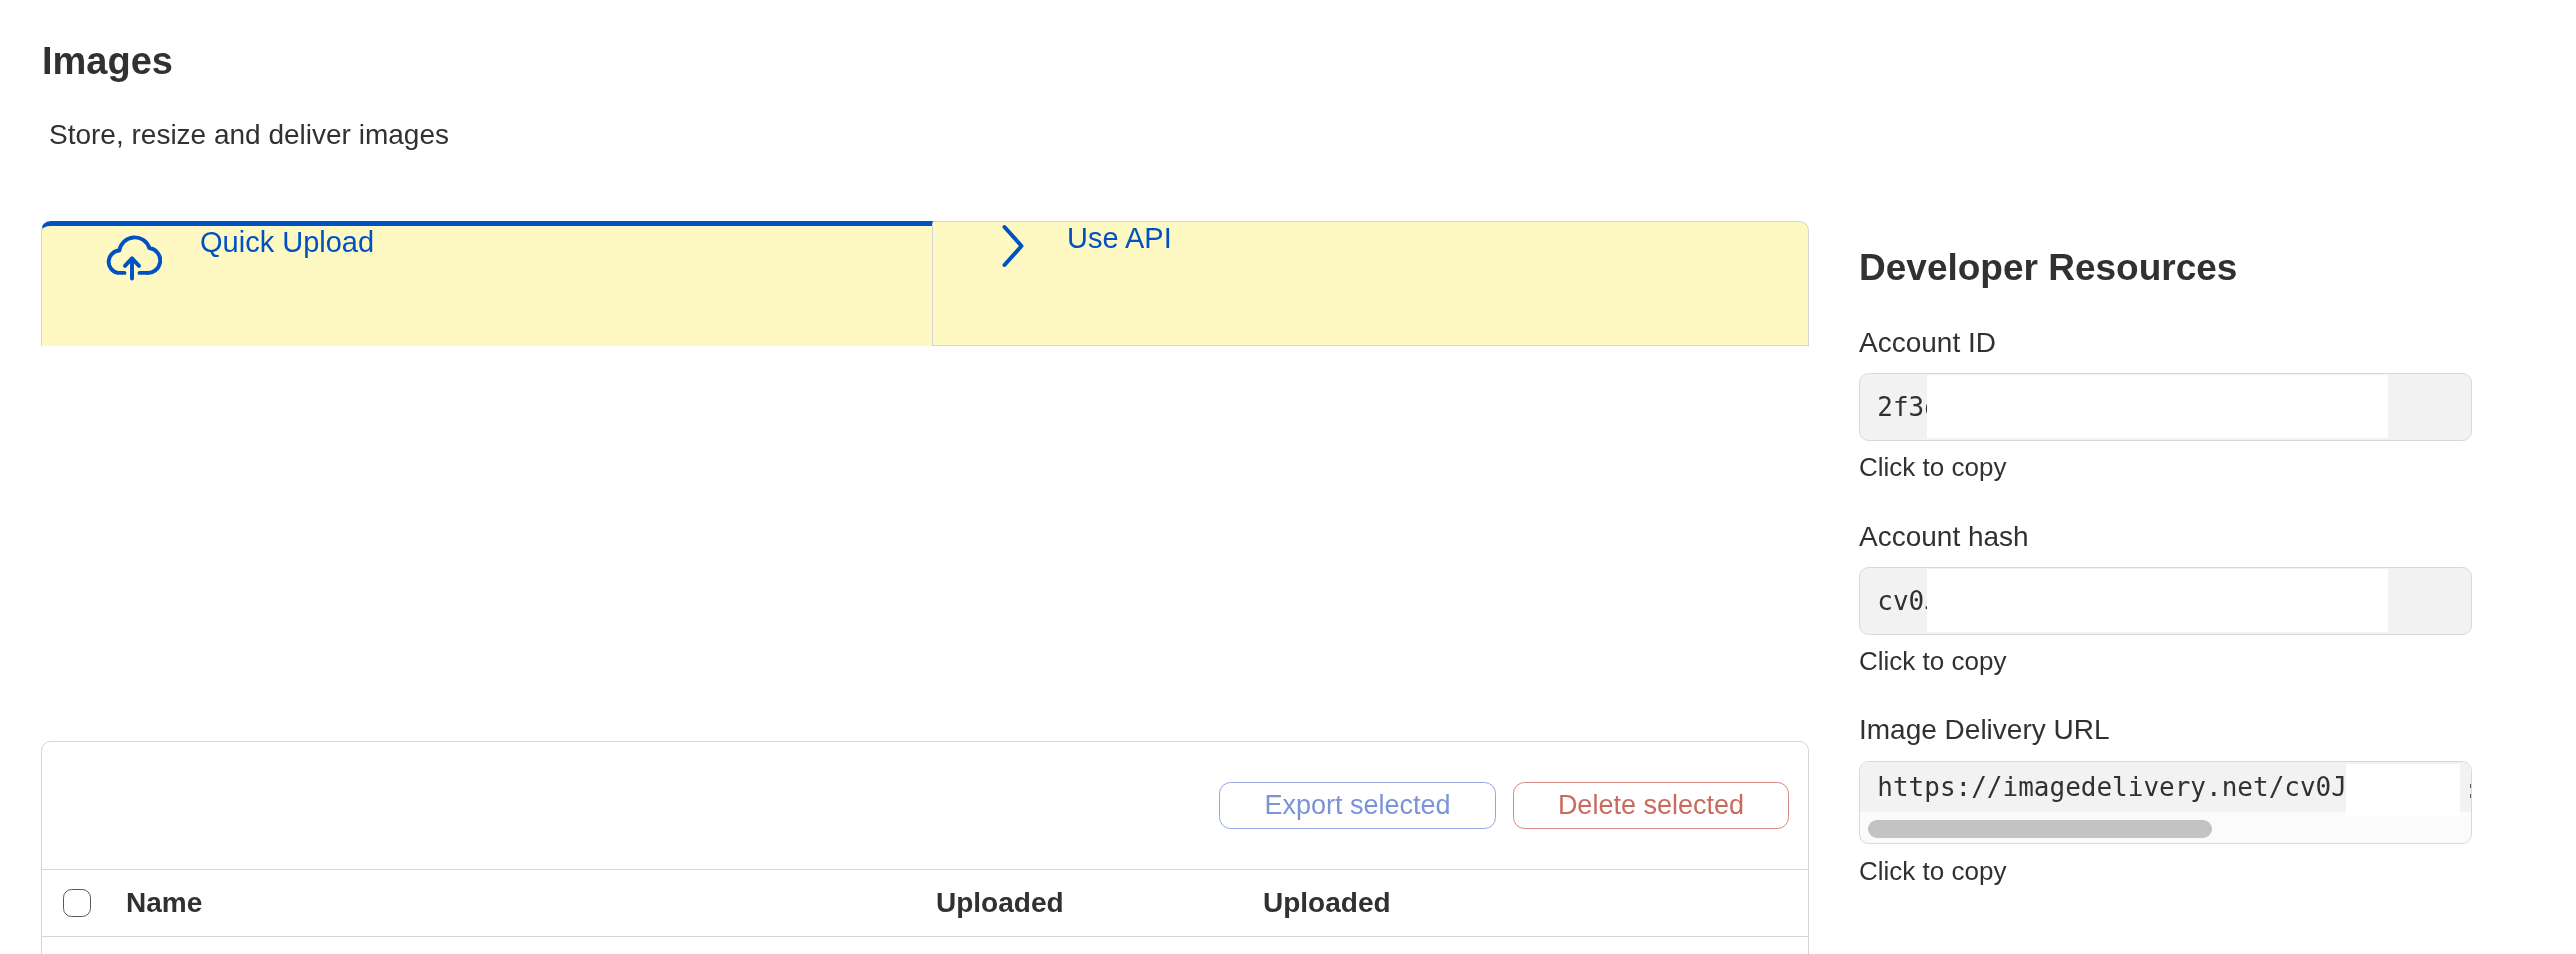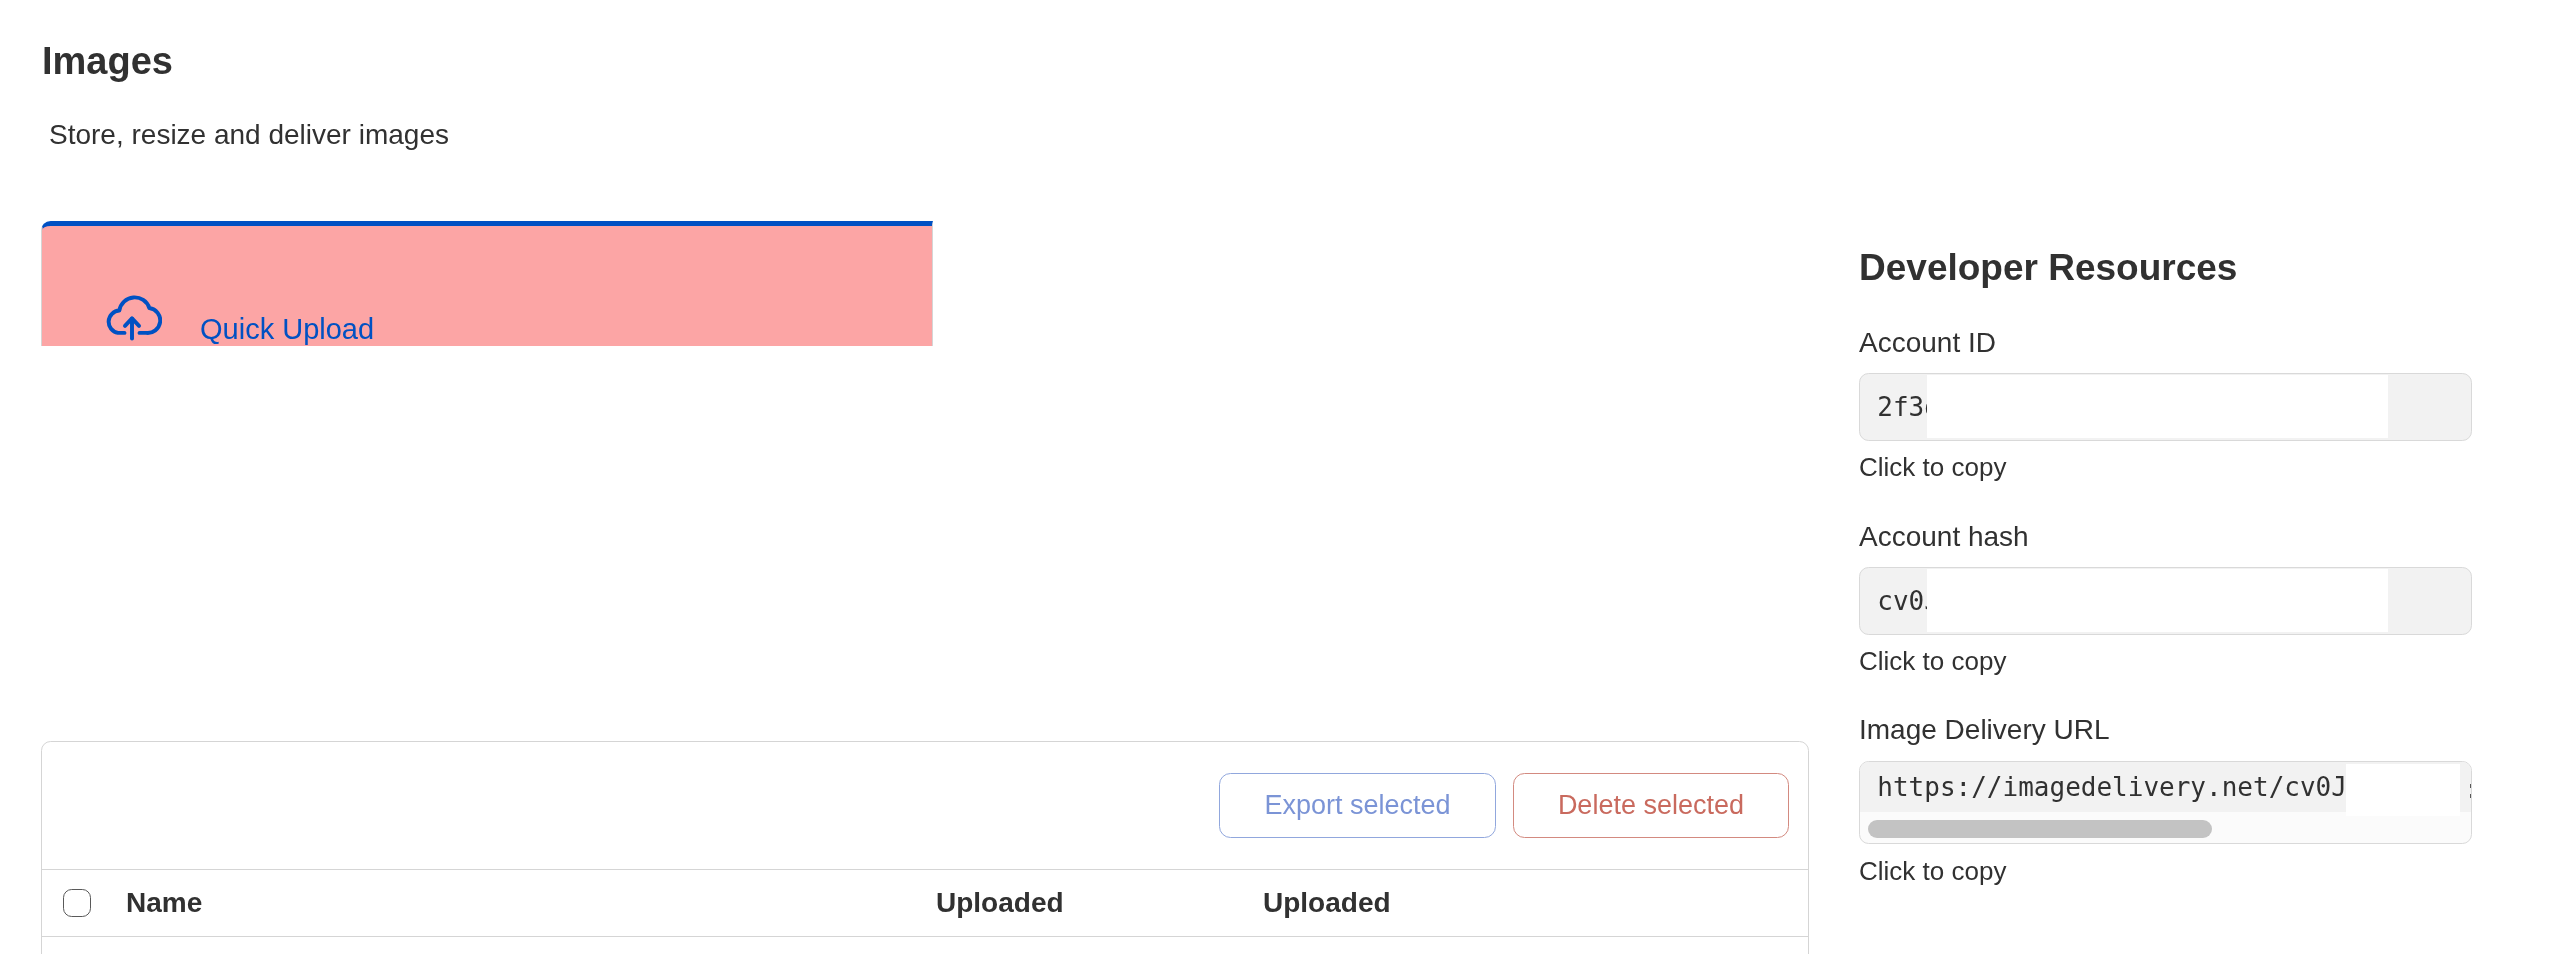--- a/index.html
+++ b/index.html
@@ -12,21 +12,21 @@
   }
 
   
   .page-header { position: absolute; left: 42px; top: 38px; }
   .page-title { font-size: 38px; font-weight: bold; color: #313131; line-height: 46px; }
   .page-subtitle { font-size: 28px; margin-top: 35px; color: #313131; margin-left: 7px; }
 
   
   .upload-card { position: absolute; left: 41px; top: 221px; width: 1768px; }
   .tabs-row { display: flex; height: 125px; }
-  .tab { display: flex; align-items: flex-end; background: #fca5a5; cursor: pointer; }
+  .tab { display: flex; align-items: flex-start; background: #fef9c3; cursor: pointer; }
   .tab-active {
     width: 892px;
     border-left: 1.9px solid #d5d5d5;
     border-right: 1.9px solid #d5d5d5;
     border-top: 5.8px solid #0051c3;
     border-top-left-radius: 9.6px;
     padding-left: 60px;
   }
   .tab-inactive {
     flex: 1;
@@ -61,21 +61,21 @@
     border-radius: 9.6px 9.6px 0 0;
     background: #fff;
   }
   .toolbar {
     height: 128px;
     display: flex; align-items: center; justify-content: flex-end;
     gap: 17.3px; padding-right: 19px;
     border-bottom: 1.9px solid #d5d5d5;
   }
   .btn {
-    height: 65px; border-radius: 11.5px; background: #fff;
+    height: 47px; border-radius: 11.5px; background: #fff;
     font-size: 27px; padding: 0 44px;
     display: flex; align-items: center;
     cursor: pointer; font-family: inherit;
   }
   .btn-export { border: 1.9px solid #91a7dd; color: #7b94d6; }
   .btn-delete { border: 1.9px solid #d38a80; color: #c96a5e; }
 
   .header-row { height: 67px; position: relative; border-bottom: 1.9px solid #d5d5d5; }
   .checkbox {
     position: absolute; left: 21px; top: 50%; transform: translateY(-50%);
@@ -145,20 +145,28 @@
     <div class="tab tab-active">
       <span class="tab-icon">
         <svg width="60" height="60" viewBox="0 0 64 64" fill="none" stroke="#0051c3" stroke-width="4.2" stroke-linecap="round" stroke-linejoin="round">
           <path d="M24 50 H17 A12 12 0 0 1 18.5 26.2 A16.5 16.5 0 0 1 50.5 23.5 A11.5 11.5 0 0 1 47 50 H40"></path>
           <path d="M32 56 V35"></path>
           <path d="M24.5 42.5 L32 34.5 L39.5 42.5"></path>
         </svg>
       </span>
       <span class="tab-label">Quick Upload</span>
     </div>
+    <div class="tab tab-inactive">
+      <span class="tab-icon">
+        <svg width="33" height="48" viewBox="0 0 32 48" fill="none" stroke="#0051c3" stroke-width="4" stroke-linecap="round" stroke-linejoin="round">
+          <path d="M8 5 L25 24 L8 43"></path>
+        </svg>
+      </span>
+      <span class="tab-label">Use API</span>
+    </div>
   </div>
 
 </div>
 
 <div class="table-card">
   <div class="toolbar">
     <button class="btn btn-export">Export selected</button>
     <button class="btn btn-delete">Delete selected</button>
   </div>
   <div class="header-row">

